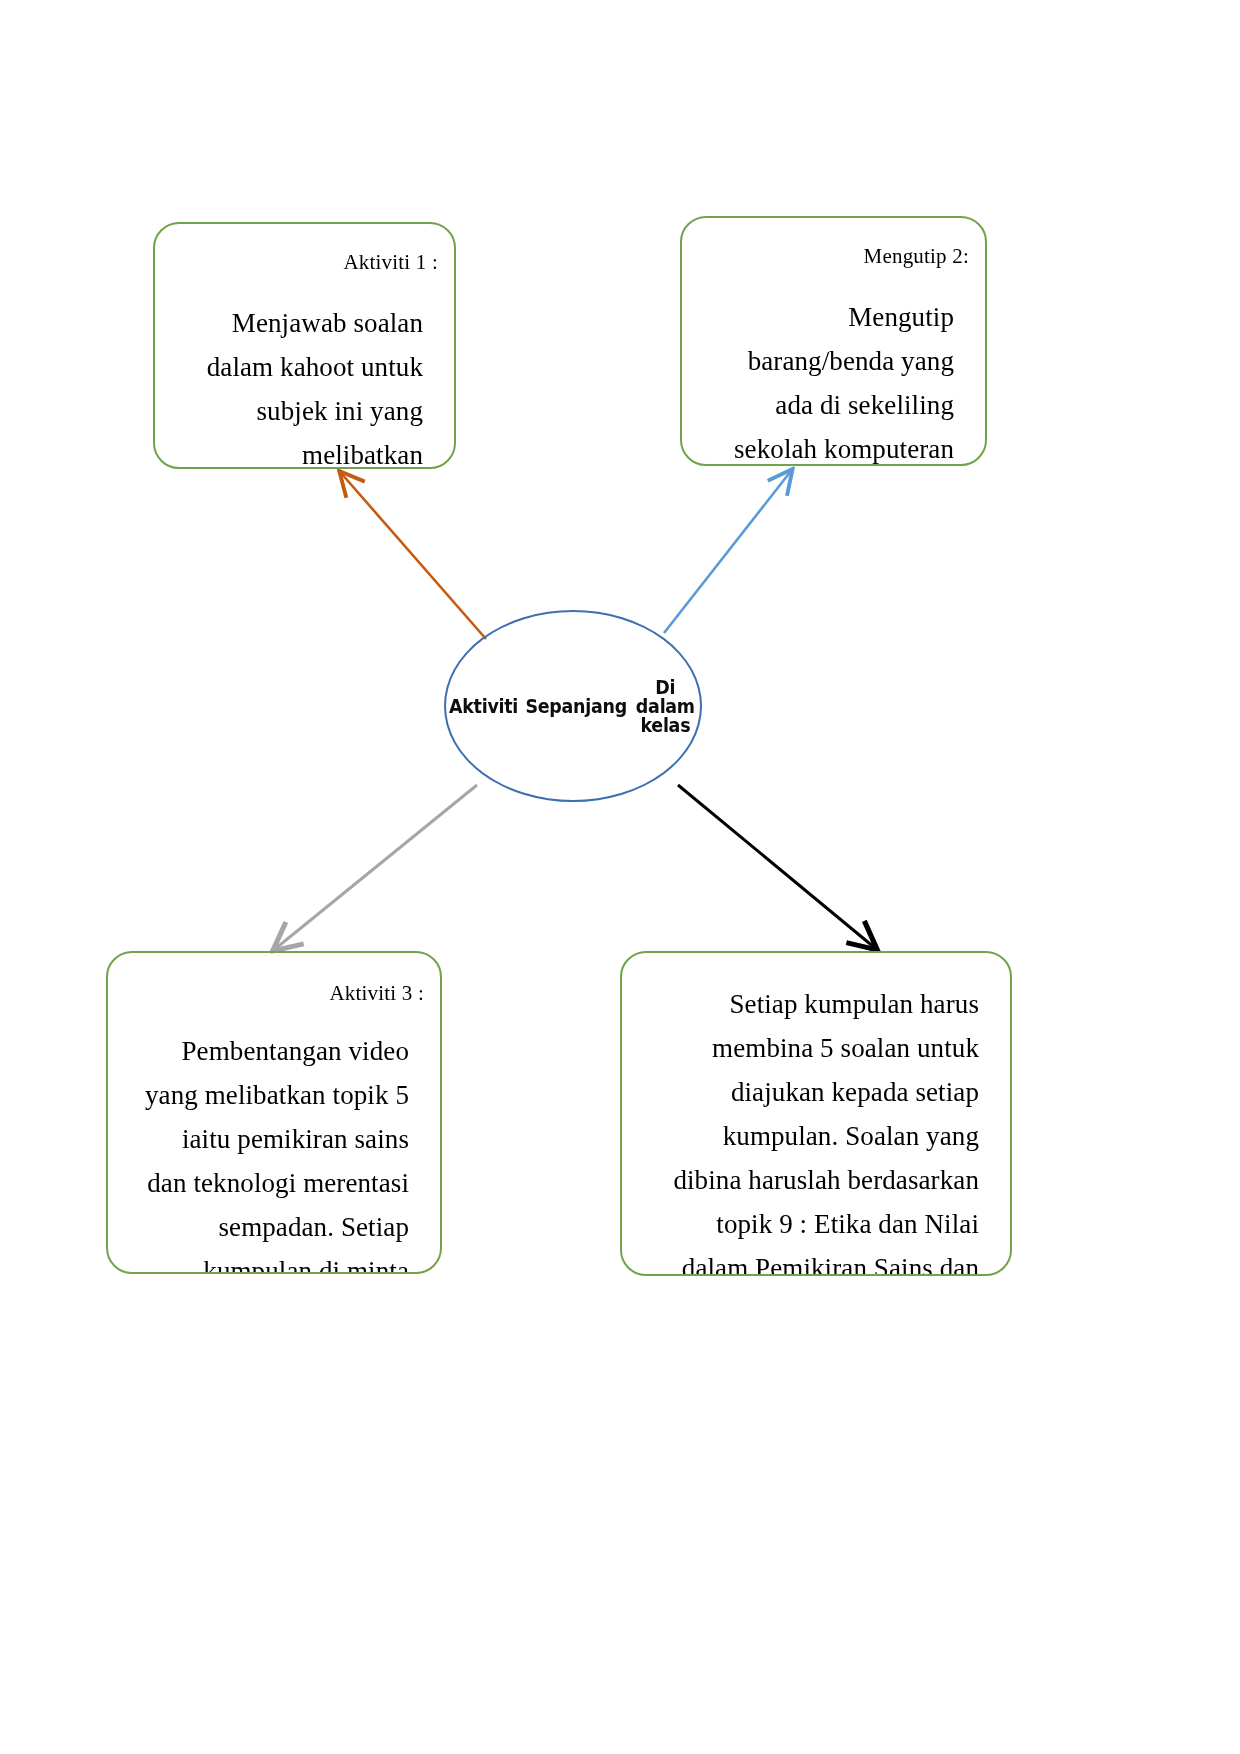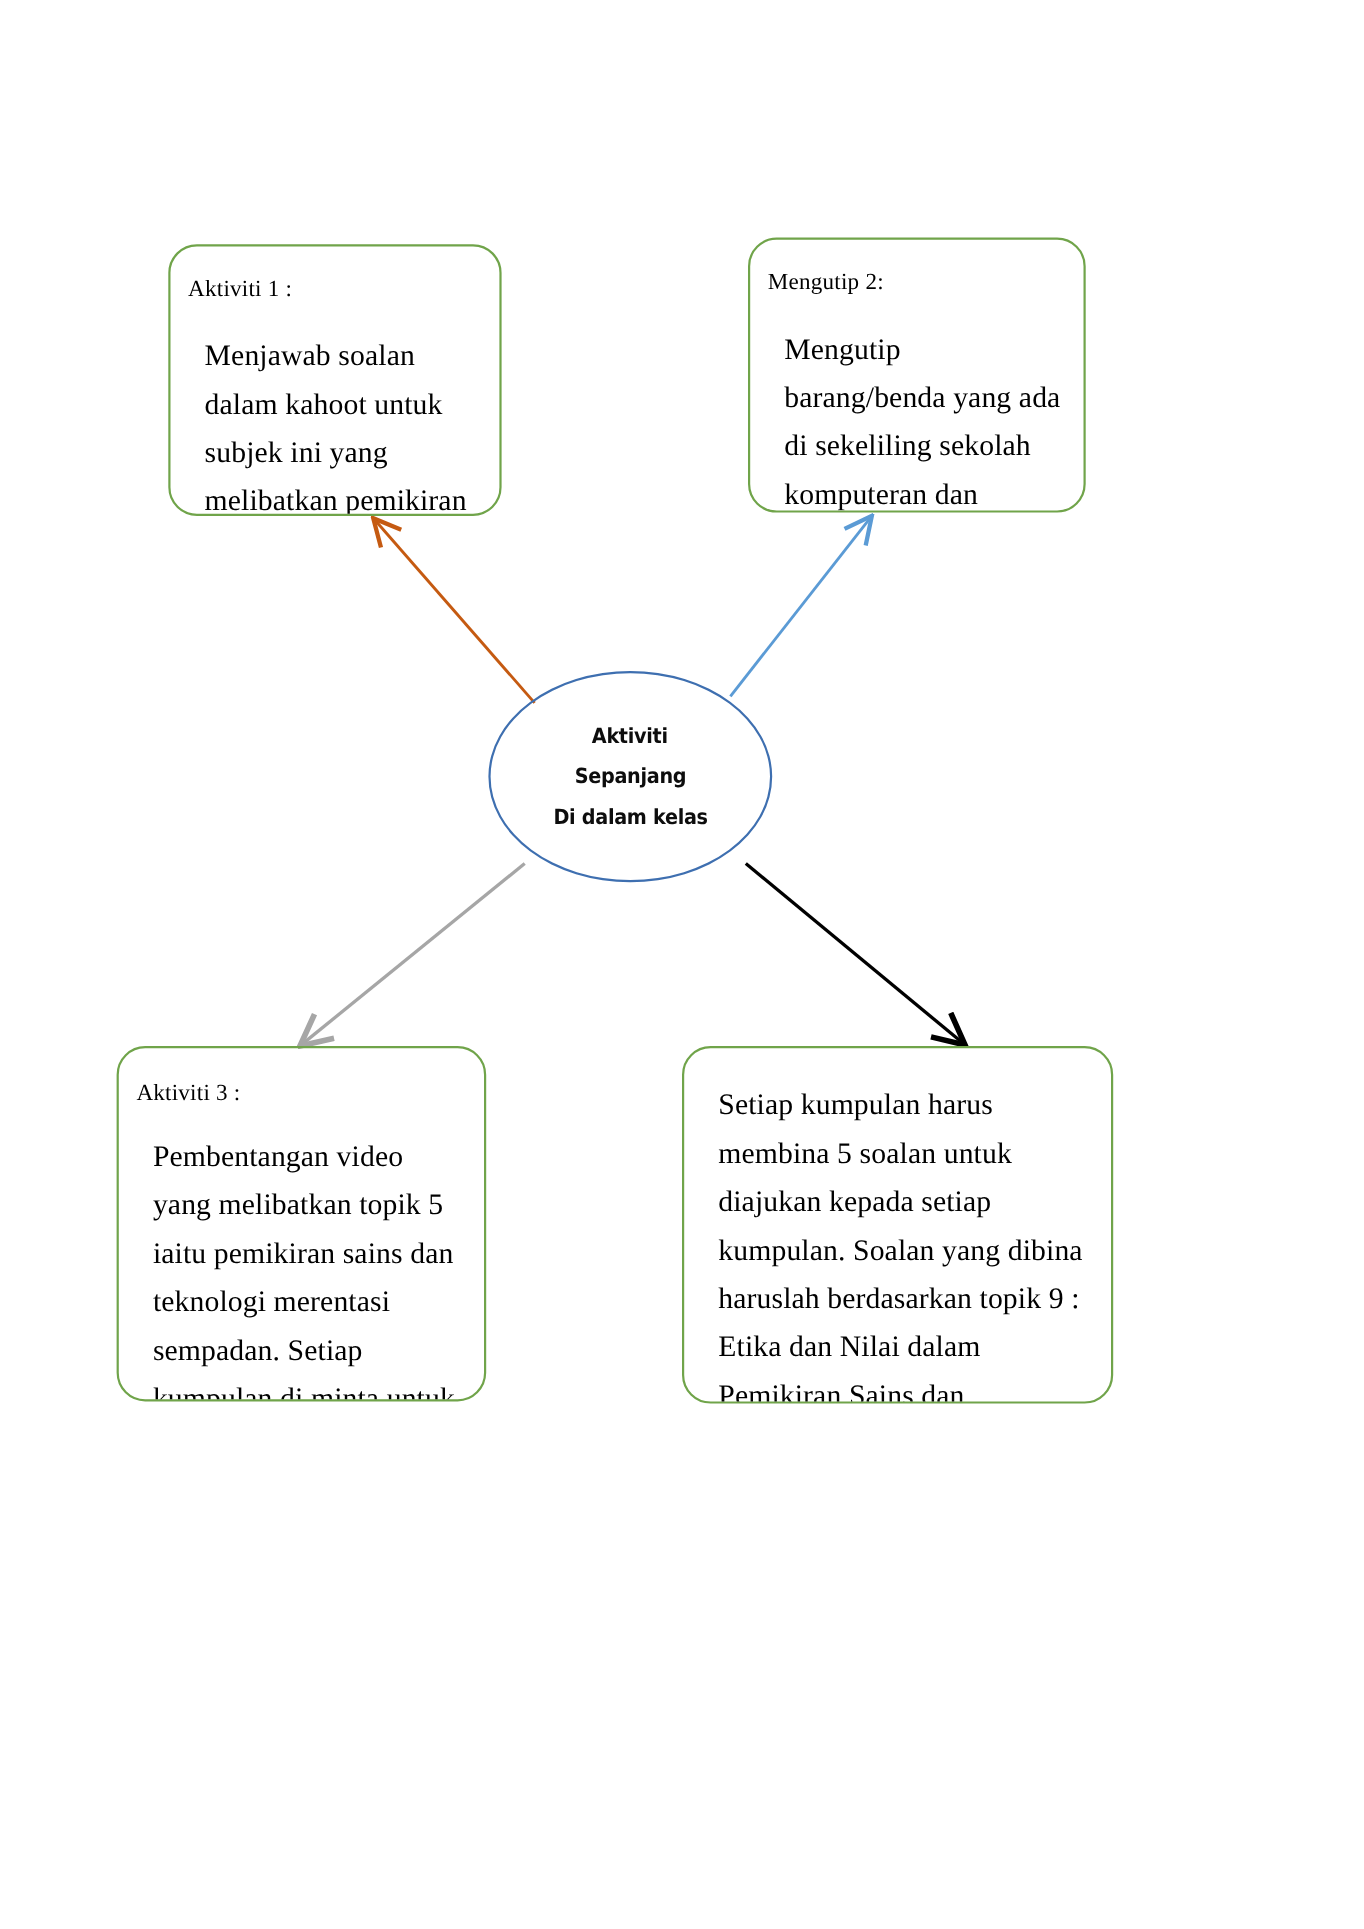--- a/index.html
+++ b/index.html
@@ -32,22 +32,22 @@
     height: 1754px;
     pointer-events: none;
   }
 
   .node-box {
     position: absolute;
     box-sizing: border-box;
     border: 2.5px solid #70A44A;
     border-radius: 26px;
     background: transparent;
-    padding: 14px 1px 10px 16px;
-    text-align: left;
+    padding: 14px 16px 10px 16px;
+    text-align: right;
     overflow: hidden;
   }
 
   .node-title {
     font-size: 21px;
     line-height: 1.35;
     margin: 10px 0 26px 0;
     letter-spacing: 0.2px;
   }
 
@@ -98,21 +98,21 @@
     position: absolute;
     left: 444px;
     top: 610px;
     width: 258px;
     height: 192px;
     box-sizing: border-box;
     border: 2.5px solid #3E6FB0;
     border-radius: 50%;
     background: transparent;
     display: flex;
-    flex-direction: column;
+    flex-direction: row;
     align-items: center;
     justify-content: center;
     text-align: center;
   }
   .central-line {
     font-family: "DejaVu Sans", "Liberation Sans", sans-serif;
     font-weight: bold;
     font-size: 19px;
     line-height: 1.0;
     letter-spacing: -0.3px;

